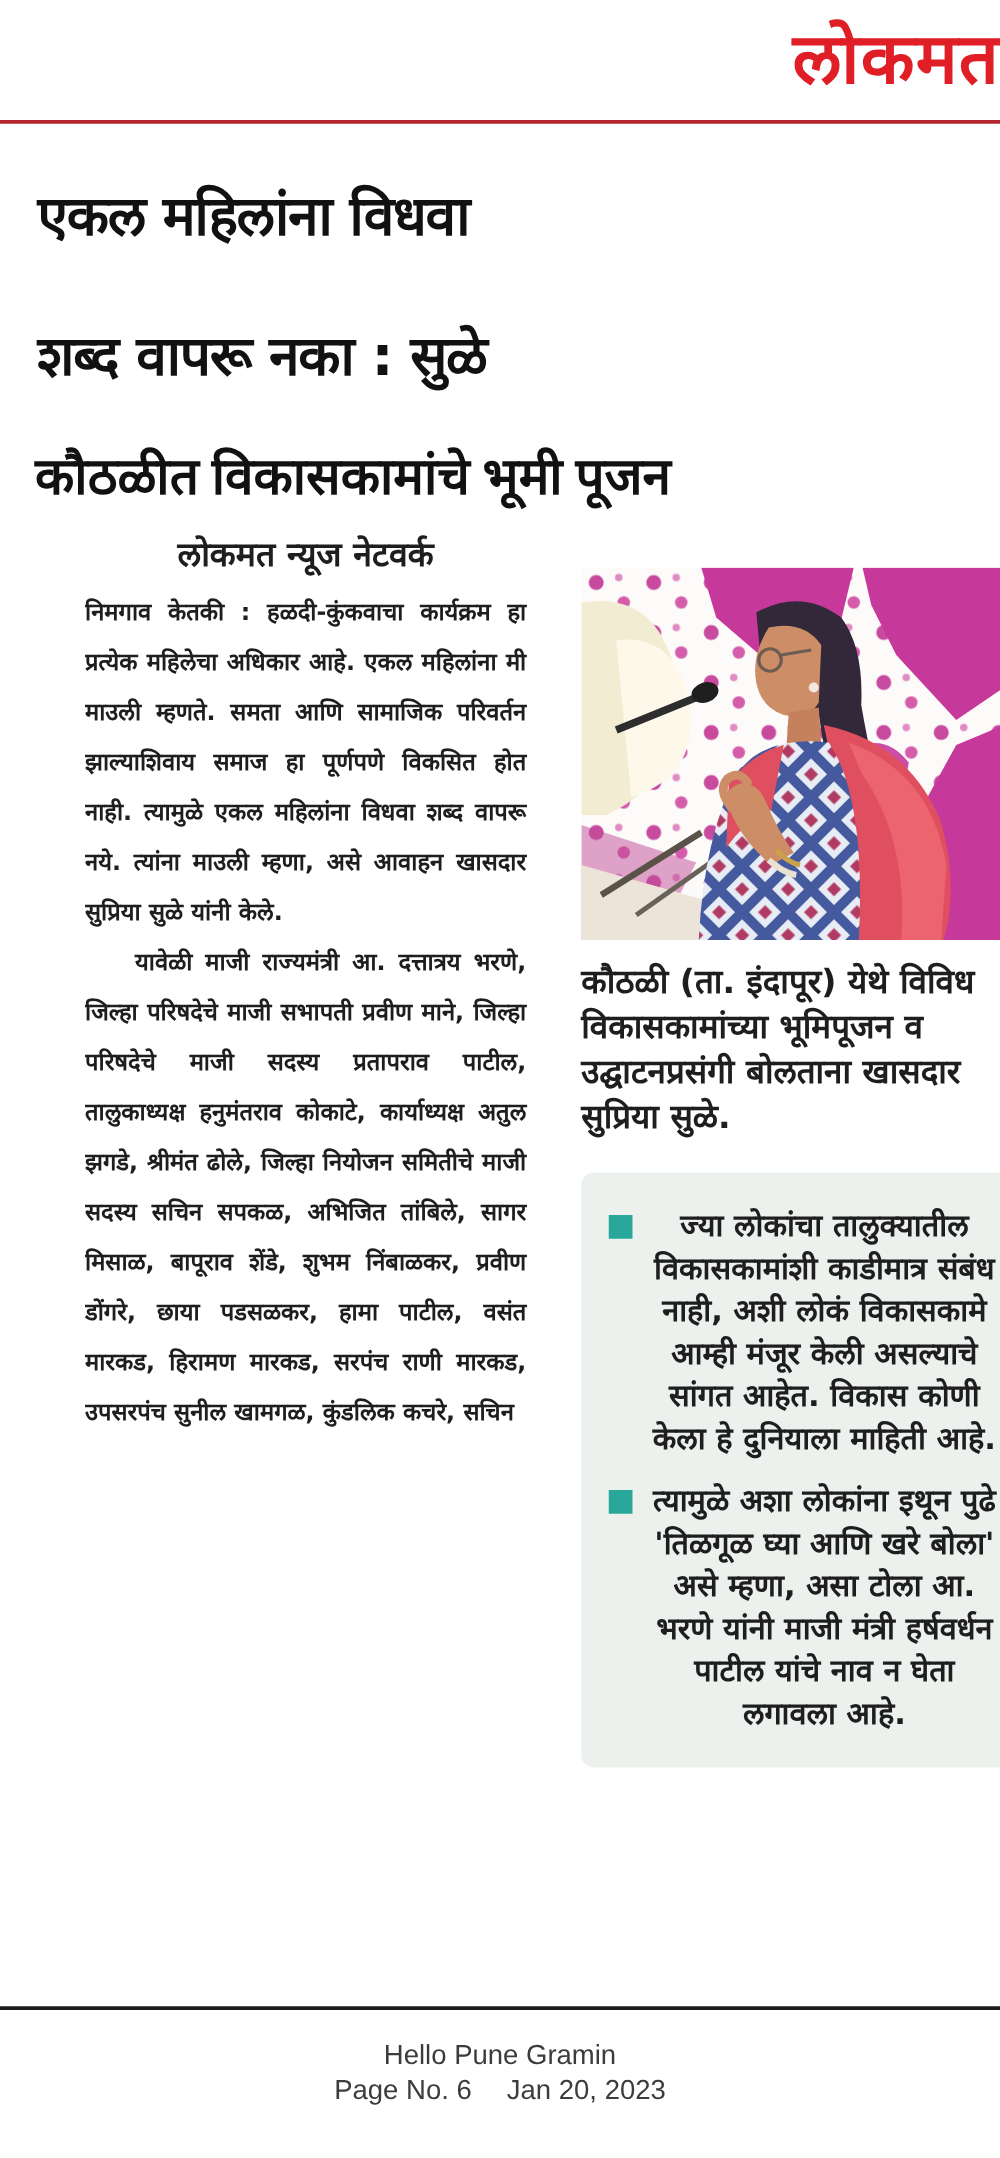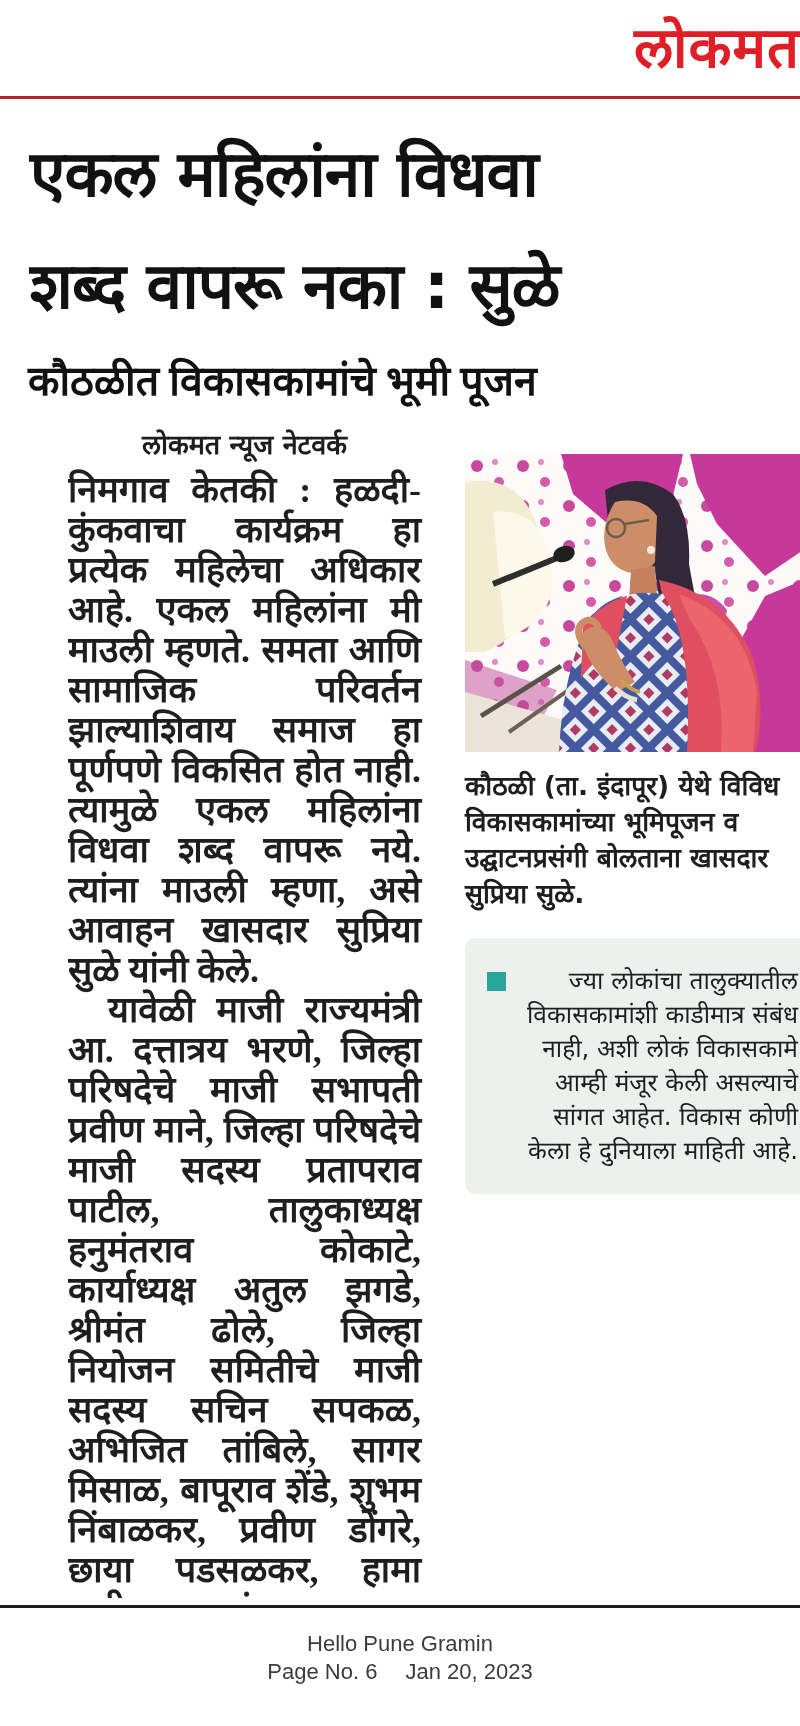--- a/index.html
+++ b/index.html
@@ -18,39 +18,39 @@
     background:#ffffff;overflow:hidden;
     font-family:"DejaVu Sans",sans-serif;color:var(--body-text);
   }
   
   .masthead{position:absolute;top:8px;left:0;width:800px;text-align:right;}
   .logo{font-size:56px;font-weight:bold;color:var(--logo-red);letter-spacing:1px;line-height:80px;}
   .masthead-rule{position:absolute;top:96px;left:0;width:800px;height:0;border-top:3px solid var(--masthead-rule-red);}
   
   .headline{
     position:absolute;top:118px;left:30px;width:745px;
-    font-size:64px;line-height:112px;font-weight:800;color:var(--headline-black);
+    font-size:44px;line-height:112px;font-weight:800;color:var(--headline-black);
     letter-spacing:-1px;white-space:nowrap;
   }
   .subheadline{
     position:absolute;top:352px;left:28px;width:740px;
     font-size:41px;font-weight:800;color:var(--headline-black);line-height:58px;white-space:nowrap;font-family:Liberation Serif, serif;
   }
   
   .columns{
     position:absolute;top:426px;left:28px;width:750px;height:1172px;
     display:flex;gap:44px;overflow:hidden;margin-left:40px;
   }
   .col{width:353px;}
   .byline{
     text-align:center;font-weight:700;font-size:27px;line-height:34px;margin:2px 0 8px 0;
   }
   .body-p{
-    margin:0;font-size:36px;line-height:40px;font-weight:600;
-    text-align:justify;color:var(--body-text);font-family:Liberation Serif, serif;
+    margin:0;font-size:19px;line-height:40px;font-weight:600;
+    text-align:justify;color:var(--body-text);
   }
   .body-p.indent{text-indent:40px;}
   .dateline{font-weight:800;}
   
   .photo-wrap{margin-top:28px;width:353px;height:298px;overflow:hidden;}
   .photo-wrap svg{display:block;width:353px;height:298px;}
   .caption{
     margin-top:16px;font-size:26.5px;line-height:36px;font-weight:700;
     color:var(--body-text);text-align:left;
   }
@@ -58,21 +58,21 @@
   .note-box{
     margin-top:26px;background:var(--note-box-bg);border-radius:10px;
     padding:26px 20px 26px 22px;
   }
   .note-item{display:flex;gap:15px;align-items:flex-start;}
   .note-item + .note-item{margin-top:16px;}
   .note-bullet{
     flex:0 0 auto;width:19px;height:19px;margin-top:8px;background:var(--bullet-teal);
   }
   .note-text{
-    font-size:24.5px;line-height:34px;font-weight:400;color:var(--body-text);text-align:right;
+    font-size:24.5px;line-height:34px;font-weight:700;color:var(--body-text);text-align:center;
   }
   .para4{margin-top:24px;}
   
   .footer-rule{position:absolute;top:1605px;left:0;width:800px;height:0;border-top:3px solid var(--footer-rule);}
   .footer{
     position:absolute;top:1630px;left:0;width:800px;text-align:center;
     font-family:"Liberation Sans",sans-serif;font-size:22px;line-height:28px;color:var(--footer-text);
   }
   .footer .date-gap{margin-left:28px;margin-top:11px;}
 </style>
@@ -159,20 +159,24 @@
         </svg>
       </div>
 
       <div class="caption">कौठळी (ता. इंदापूर) येथे विविध विकासकामांच्या भूमिपूजन व उद्घाटनप्रसंगी बोलताना खासदार सुप्रिया सुळे.</div>
 
       <div class="note-box">
         <div class="note-item">
           <span class="note-bullet"></span>
           <span class="note-text">ज्या लोकांचा तालुक्यातील विकासकामांशी काडीमात्र संबंध नाही, अशी लोकं विकासकामे आम्ही मंजूर केली असल्याचे सांगत आहेत. विकास कोणी केला हे दुनियाला माहिती आहे.</span>
         </div>
+        <div class="note-item">
+          <span class="note-bullet"></span>
+          <span class="note-text">त्यामुळे अशा लोकांना इथून पुढे 'तिळगूळ घ्या आणि खरे बोला' असे म्हणा, असा टोला आ. भरणे यांनी माजी मंत्री हर्षवर्धन पाटील यांचे नाव न घेता लगावला आहे.</span>
+        </div>
       </div>
 
     </div>
   </div>
 
   <div class="footer-rule"></div>
   <div class="footer">
     <div>Hello Pune Gramin</div>
     <div><span>Page No. 6</span><span class="date-gap">Jan 20, 2023</span></div>
   </div>

